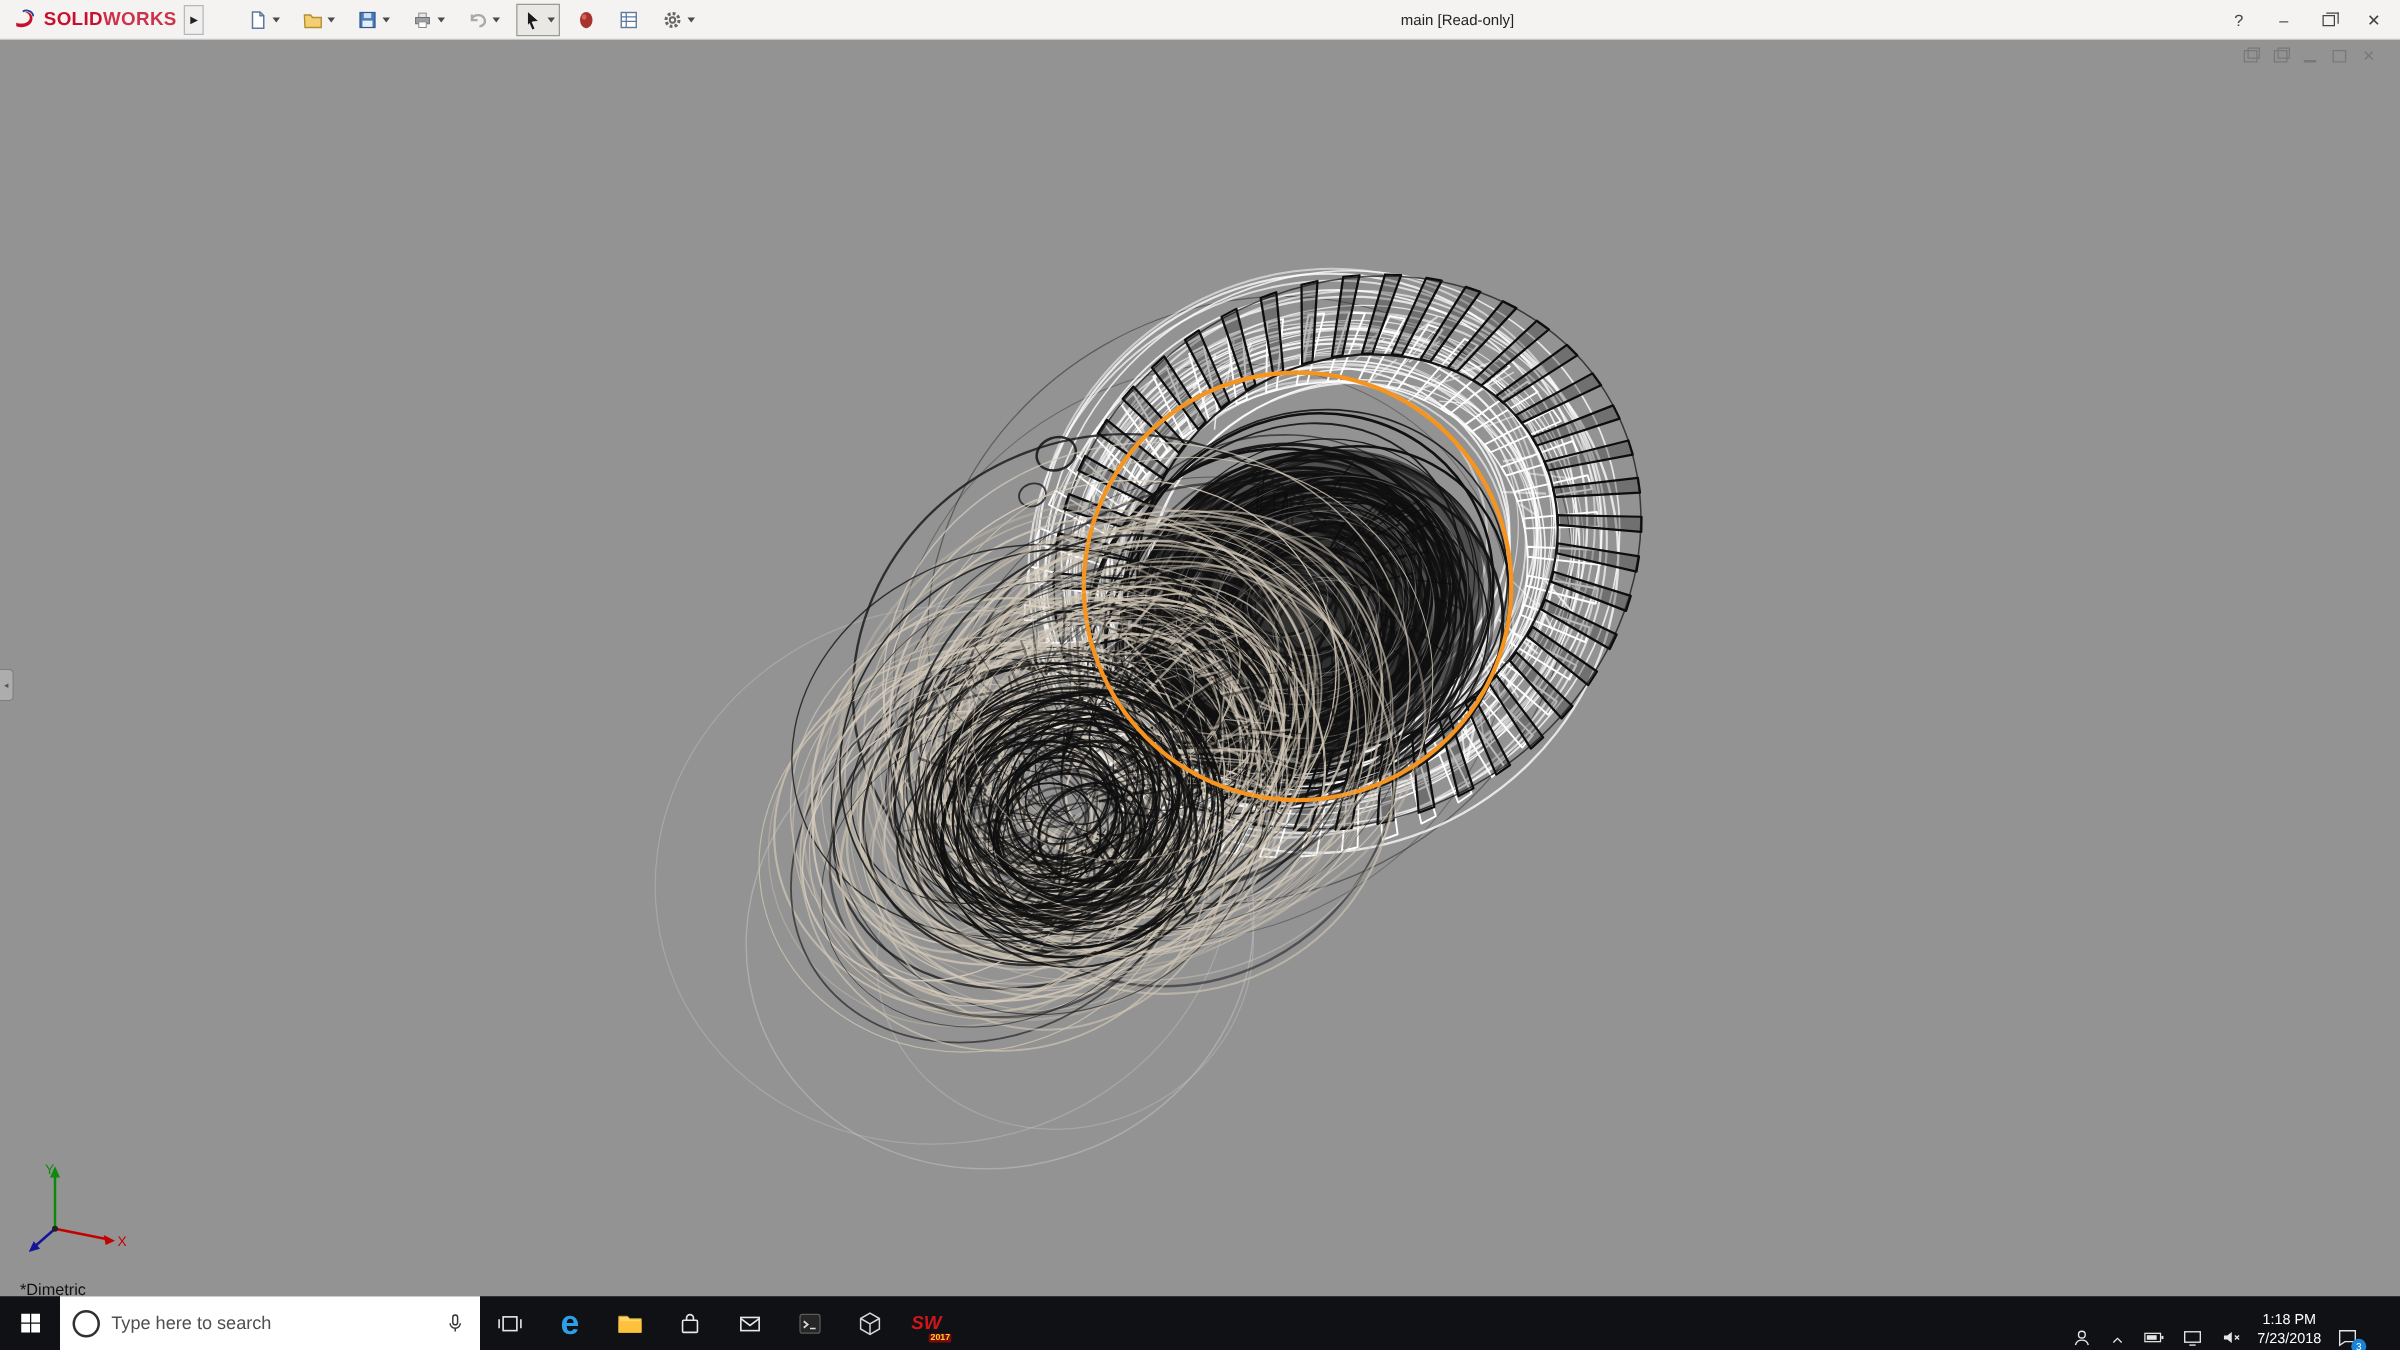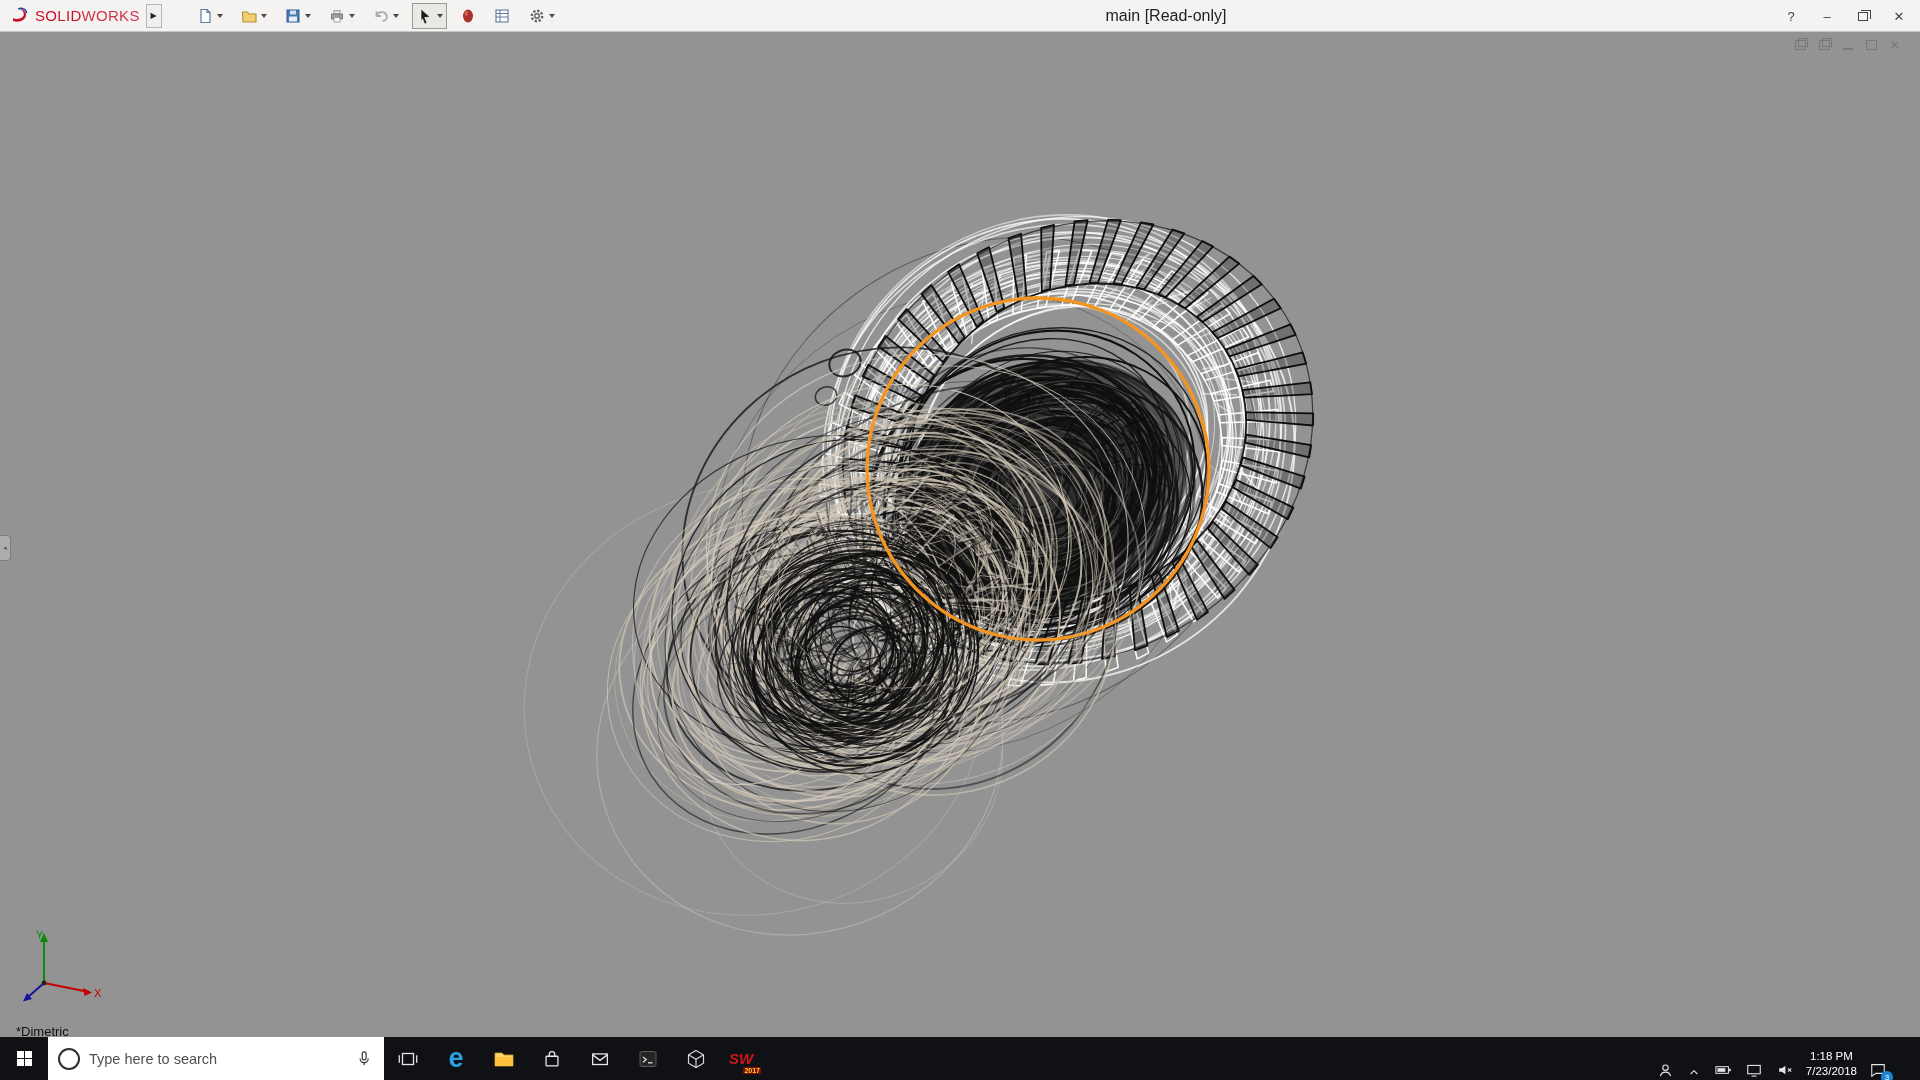--- a/index.html
+++ b/index.html
@@ -3,29 +3,29 @@
 <meta charset="utf-8">
 <style>
   *{margin:0;padding:0;box-sizing:border-box}
   html,body{width:1920px;height:1080px;overflow:hidden}
   body{font-family:"Liberation Sans",sans-serif;background:#939393;position:relative}
 
   
   .titlebar{position:absolute;top:0;left:0;right:0;height:32px;background:#f4f3f1;border-bottom:1px solid #c6c6c6;display:flex;align-items:center;z-index:30}
   .brand{display:flex;align-items:center;gap:5px;padding:0 6px 0 10px;height:100%}
   .brand-text{font-size:15px;letter-spacing:.3px;color:#c8102e;white-space:nowrap}
-  .brand-text b{font-weight:normal}
-  .brand-text span{font-weight:normal;opacity:.85}
+  .brand-text b{font-weight:bold}
+  .brand-text span{font-weight:bold;opacity:.85}
   .flyout-btn{width:16px;height:24px;border:1px solid #b8b8b8;background:#efefef;display:flex;align-items:center;justify-content:center;font-size:8px;color:#222;margin-right:14px;cursor:pointer}
   .tools{display:flex;align-items:center;gap:9px;margin-left:16px}
   .tool{display:flex;align-items:center;gap:3px;height:26px;padding:2px 3px;border:1px solid transparent;cursor:pointer}
   .tool.active{border:1px solid #9a9a9a;background:#e9e8e5}
   .tool svg{display:block}
   .caret{width:0;height:0;border-left:3px solid transparent;border-right:3px solid transparent;border-top:4px solid #4a4a4a}
-  .doc-title{position:absolute;left:1166px;top:0;height:32px;display:flex;align-items:center;transform:translateX(-50%);font-size:16px;color:#222}
+  .doc-title{position:absolute;left:1166px;top:0;height:32px;display:flex;align-items:center;transform:translateX(-50%);font-size:12px;color:#222}
   .win-controls{position:absolute;right:6px;top:0;height:32px;display:flex;align-items:center;gap:6px}
   .win-btn{width:30px;height:24px;display:flex;align-items:center;justify-content:center;font-size:13px;color:#444;cursor:pointer}
   .restore-box{width:10px;height:9px;border:1px solid #444;position:relative}
   .restore-box:before{content:"";position:absolute;left:2px;top:-3px;width:9px;height:8px;border:1px solid #444;border-bottom:none;border-left:none}
 
   
   .viewport{position:absolute;top:32px;left:0;right:0;bottom:43px;background:#939393;overflow:hidden}
   #engine{position:absolute;inset:0;width:100%;height:100%;display:block}
   .mdi-ghosts{position:absolute;top:8px;right:20px;display:flex;gap:13px;align-items:center;opacity:.38;color:#4e4e4e;z-index:5}
   .ghost-box{width:11px;height:10px;border:1px solid currentColor;position:relative}

